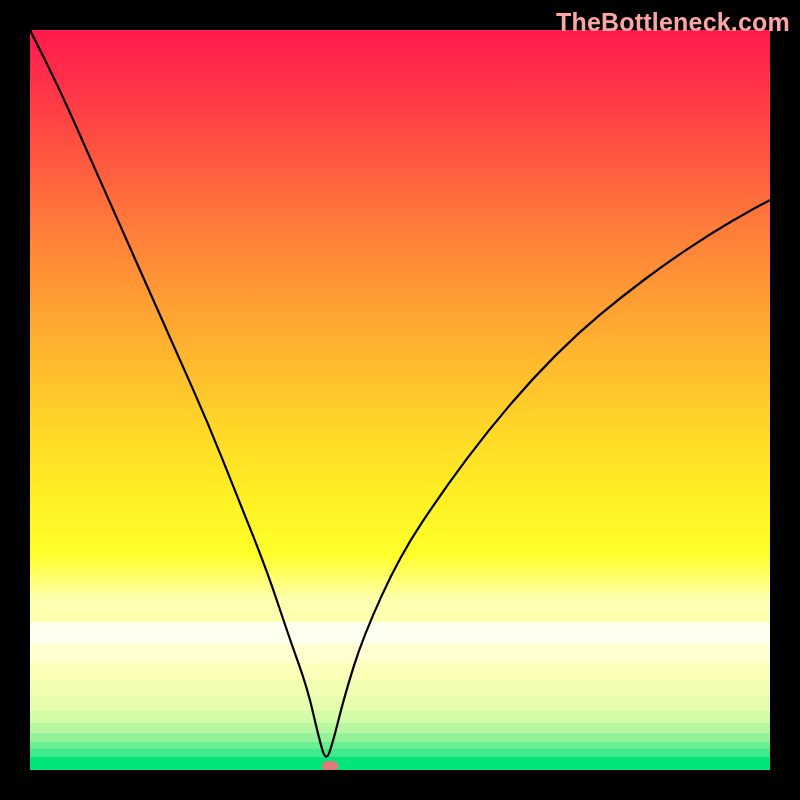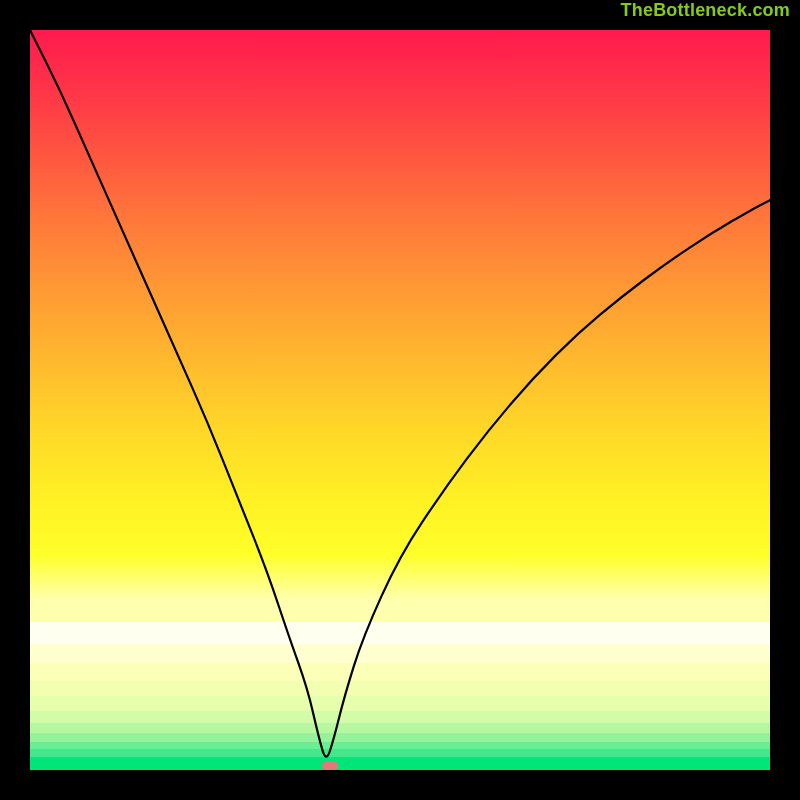--- a/index.html
+++ b/index.html
@@ -57,26 +57,26 @@
     width: 740px;
     height: 740px;
   }
   .marker {
     position: absolute;
     background: #e07b7b;
     border-radius: 5px;
   }
   .watermark {
     position: absolute;
-    top: 0;
+    top: 8px;
     right: 10px;
     font-family: Arial, Helvetica, sans-serif;
-    font-size: 18px;
+    font-size: 25px;
     font-weight: bold;
-    color: #84cc16;
+    color: #fca5a5;
     letter-spacing: 0.2px;
   }
 </style>
 </head>
 <body>
 <div class="frame">
 
   <div class="plot">
     <div class="gradient-top"></div>
     <div id="bands">

